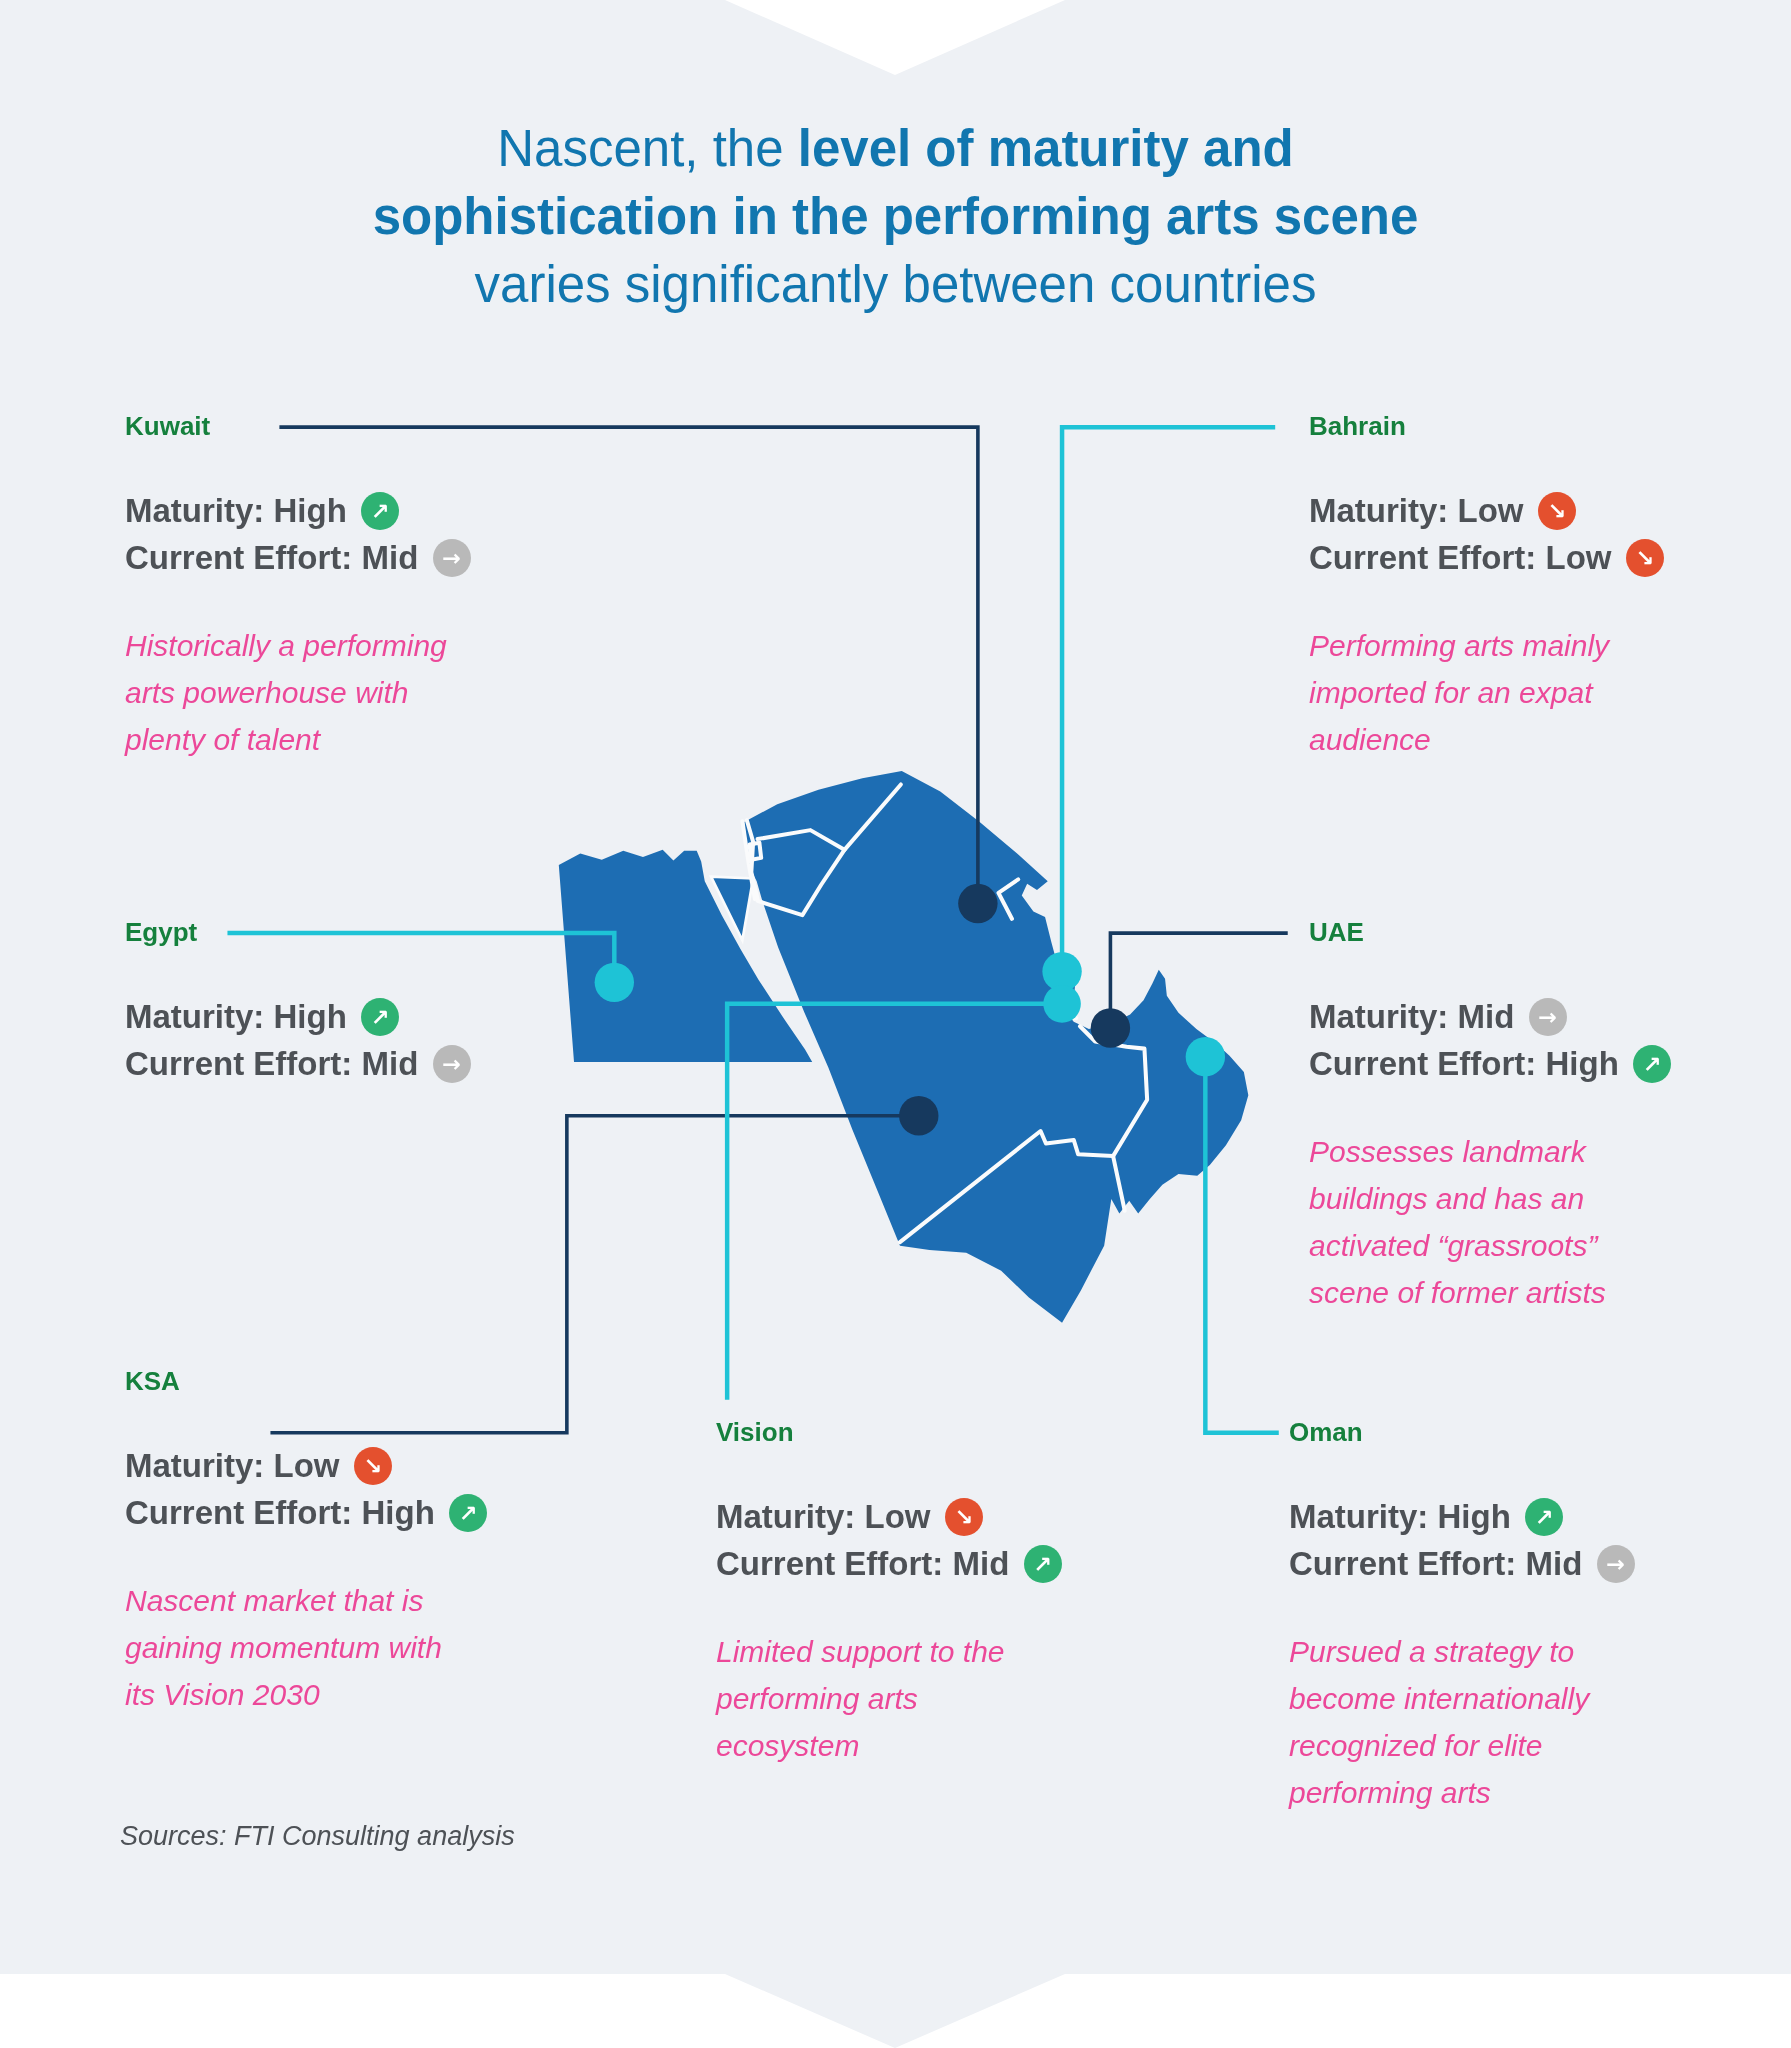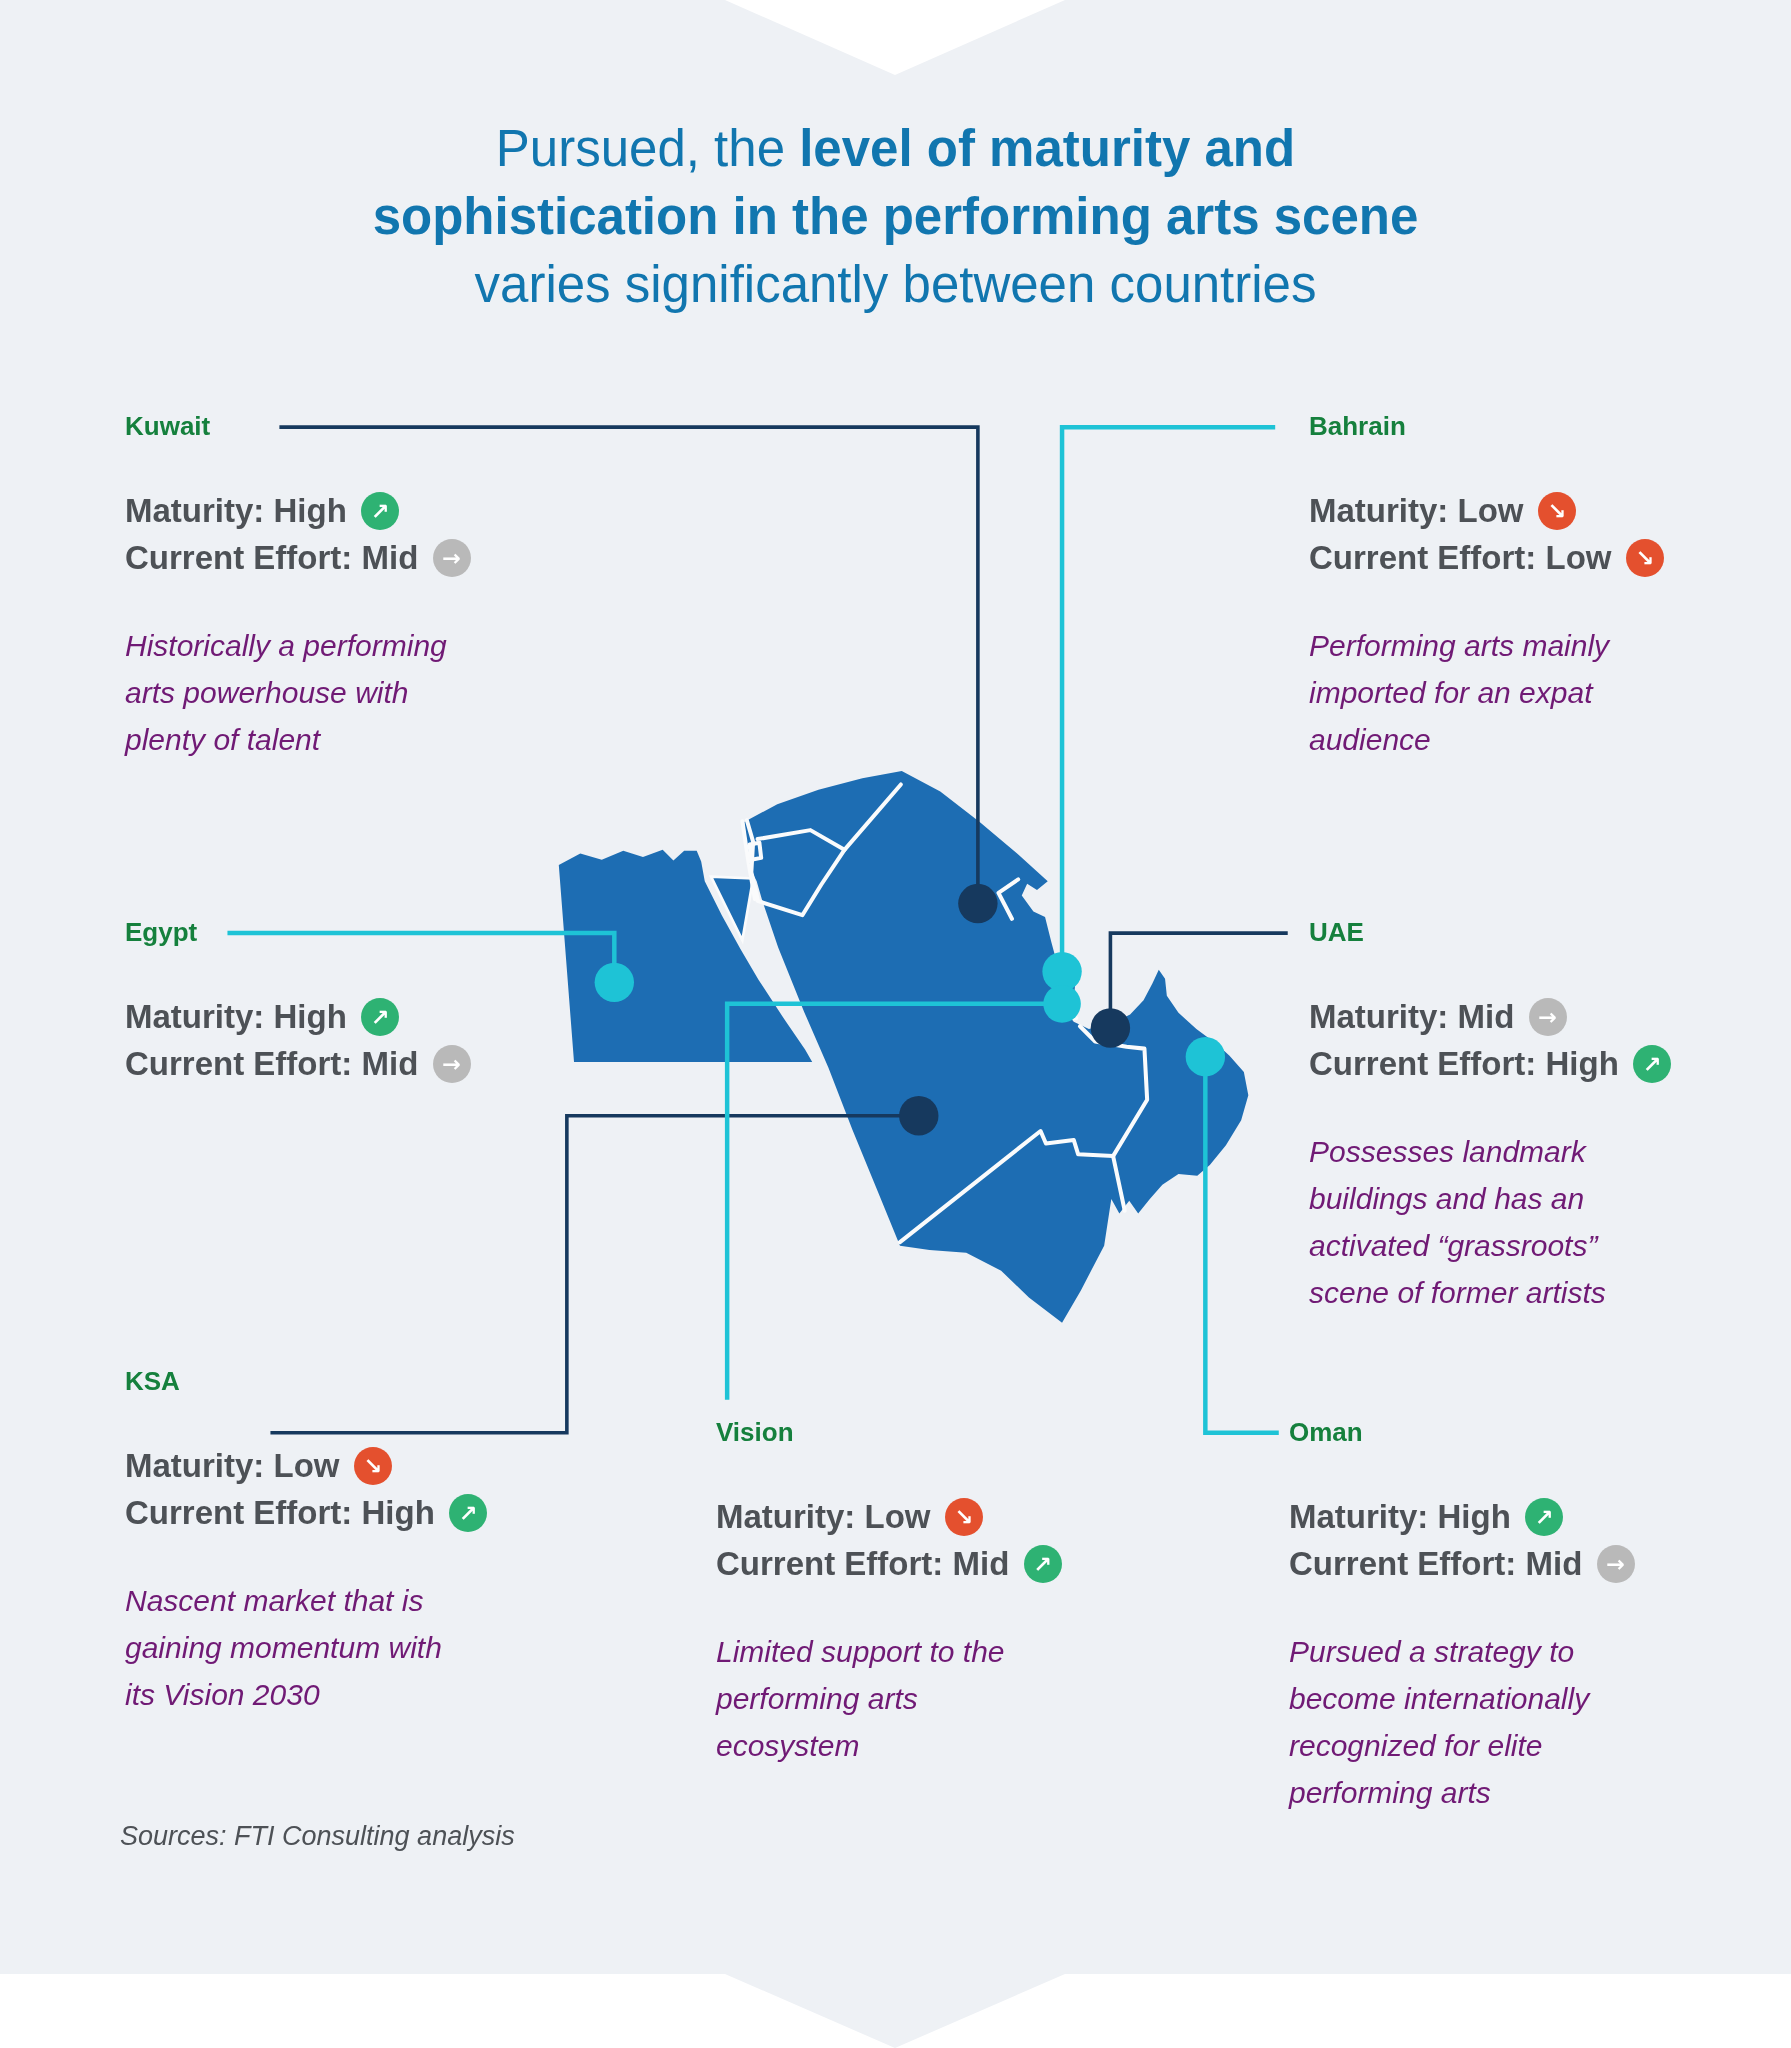--- a/index.html
+++ b/index.html
@@ -31,37 +31,37 @@
   .stat{display:flex;align-items:center;height:47px;}
   .stat .stat-label{font-size:33px;font-weight:700;color:#4D5156;white-space:nowrap;}
   .stat .dot-icon{
     display:inline-flex;align-items:center;justify-content:center;
     width:38px;height:38px;border-radius:50%;margin-left:14.3px;
     color:#ffffff;font-size:22.4px;font-weight:700;
     font-family:"DejaVu Sans", sans-serif;flex:0 0 auto;
   }
   .desc{
     margin-top:41px;width:340px;
-    font-style:italic;font-size:30px;line-height:47px;color:#701a75;
+    font-style:italic;font-size:30px;line-height:47px;color:#ec4899;
   }
   .source-note{
     position:absolute;left:120px;top:1821px;
     font-style:italic;font-size:27px;color:#4D5156;
   }
 </style>
 </head>
 <body>
 
 <div class="page-bg"></div>
 <div class="top-notch"></div>
 <div class="bottom-band"></div>
 <div class="bottom-notch"></div>
 
 <div class="title">
-  <div><span>Pursued, the </span><b>level of maturity and</b></div>
+  <div><span>Nascent, the </span><b>level of maturity and</b></div>
   <div><b>sophistication in the performing arts scene</b></div>
   <div><span>varies significantly between countries</span></div>
 </div>
 
 <svg class="map-svg" width="1791" height="2048" viewBox="0 0 2000 2287">
 
   <path fill="#1D6DB3" d="M624 966 L648 953 L672 960 L696 950 L718 957 L740 949 L752 961 L764 950 L778 950 L783 962
        L787 984 L806 1022 L827 1060 L847 1094 L877 1140 L899 1172 L907 1186 L641 1186 Z"></path>
   <path fill="#1D6DB3" stroke="#FAFBFC" stroke-width="3" d="M794 979 L841 981 L829 1050 Z"></path>
   <path fill="#1D6DB3" d="M831 918 L868 898 L914 882 L963 869 L1007 861

